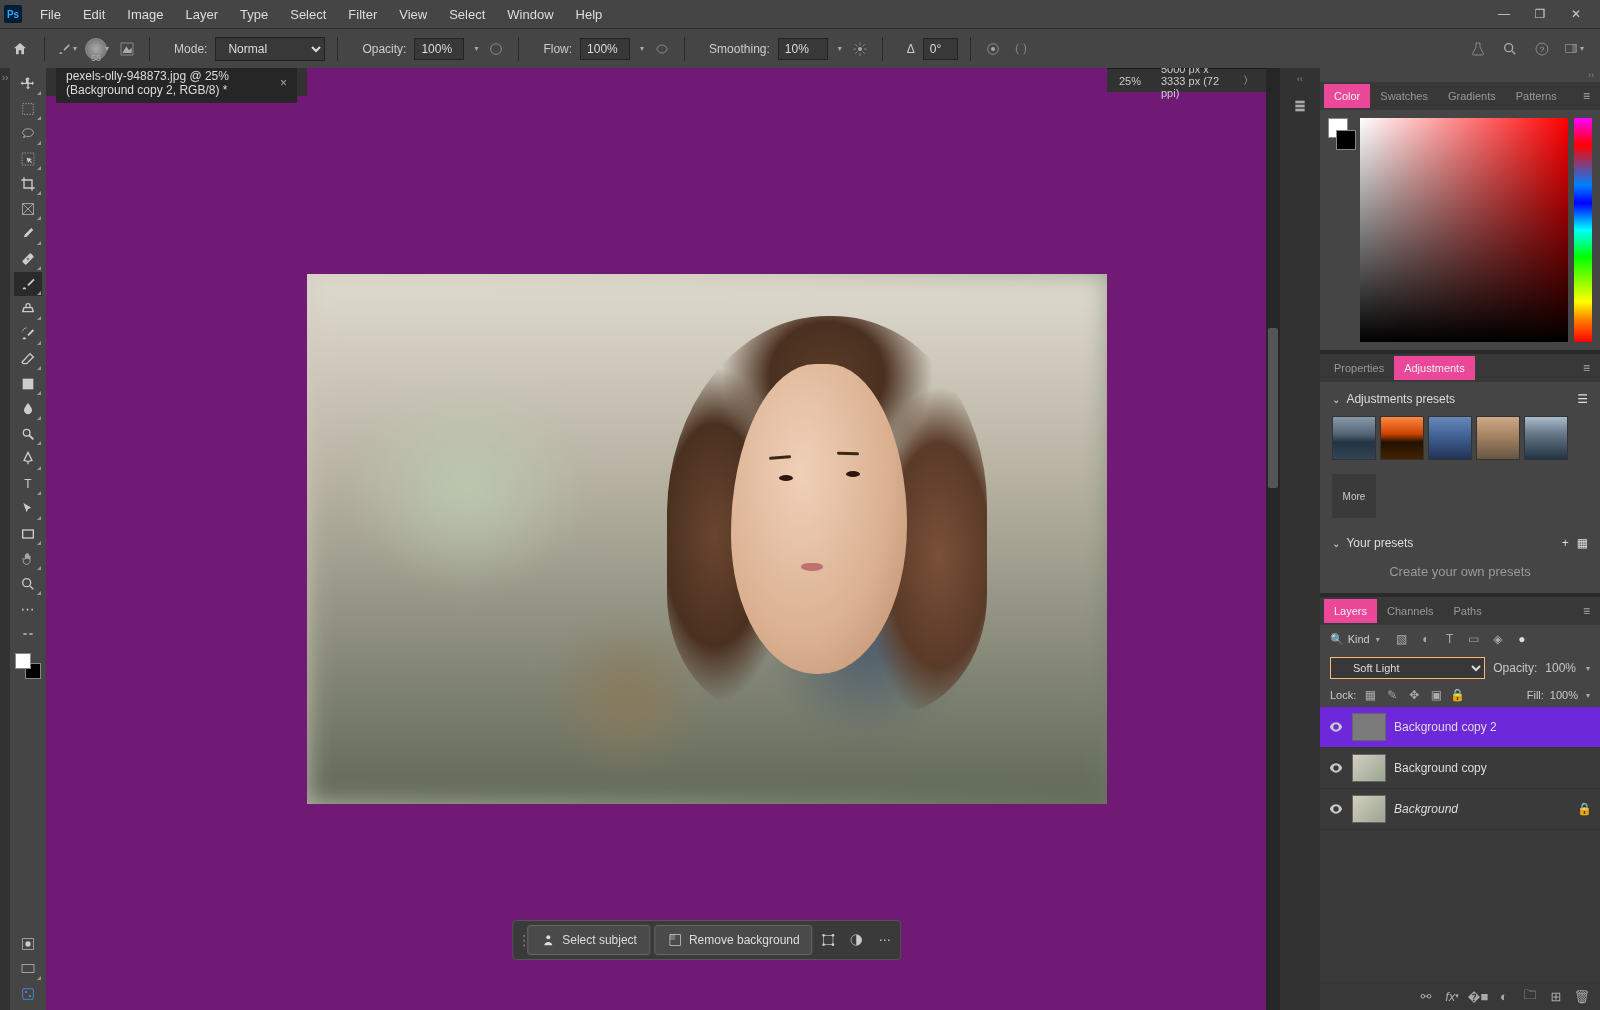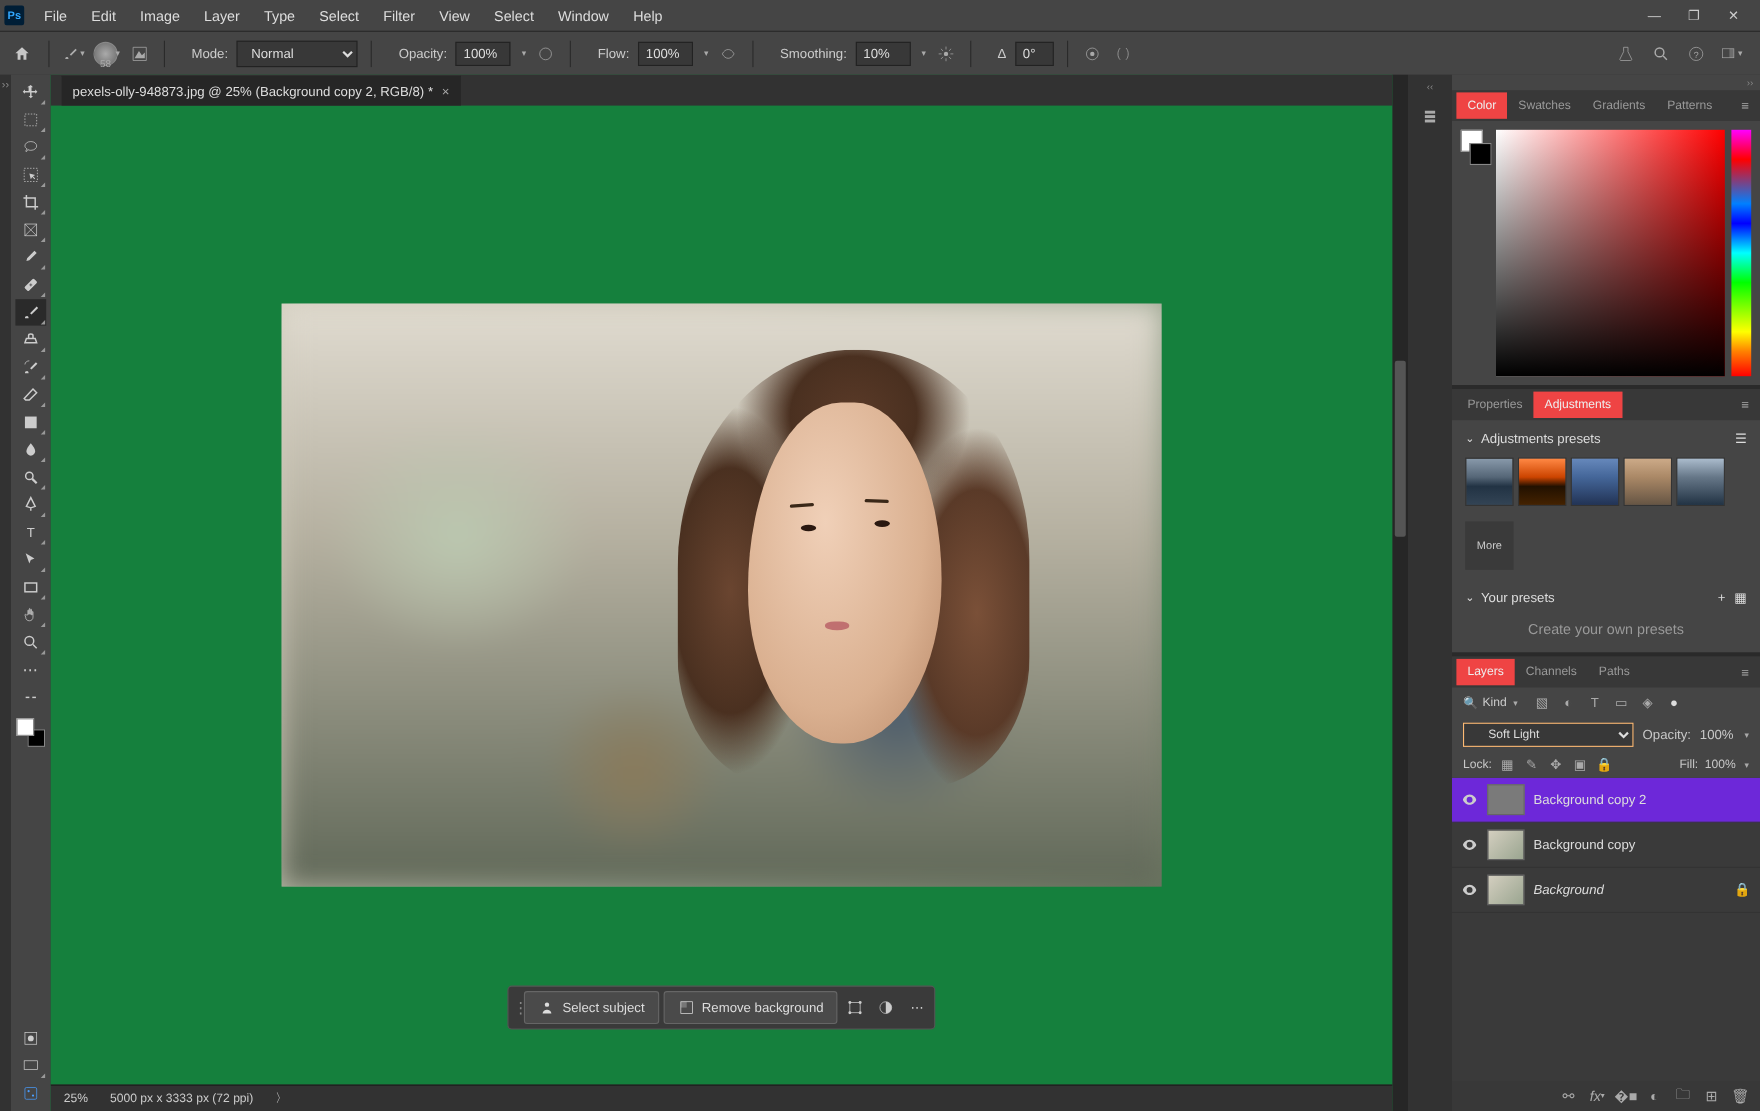--- a/index.html
+++ b/index.html
@@ -24,21 +24,21 @@
 .main{display:flex;height:calc(100% - 68px)}
 .tool-gutter{width:10px;background:#323232;display:flex;align-items:flex-start;justify-content:center;padding-top:4px;color:#888;font-size:10px}
 .toolbar{width:36px;background:#454545;display:flex;flex-direction:column;align-items:center;padding:4px 0;gap:1px}
 .tool{width:28px;height:24px;display:flex;align-items:center;justify-content:center;cursor:pointer;color:#ccc;position:relative}
 .tool.active{background:#2a2a2a}
 .tool-corner{position:absolute;bottom:1px;right:1px;width:0;height:0;border-style:solid;border-width:0 0 4px 4px;border-color:transparent transparent #999 transparent}
 .ellipsis{letter-spacing:1px;font-size:14px}
 .color-swatches{margin-top:6px;position:relative;width:26px;height:26px}
 .swatch-fg{position:absolute;top:0;left:0;width:16px;height:16px;background:#fff;border:1px solid #888}
 .swatch-bg{position:absolute;bottom:0;right:0;width:16px;height:16px;background:#000;border:1px solid #888}
-.canvas-area{flex:1;background:#15803d;display:flex;flex-direction:column;position:relative;overflow:hidden}
+.canvas-area{flex:1;background:#701a75;display:flex;flex-direction:row;position:relative;overflow:hidden}
 .doc-tabs{height:28px;background:#323232;display:flex;align-items:center;padding:0 10px}
 .doc-tab{background:#262626;padding:6px 10px;font-size:12px;color:#ddd;display:flex;align-items:center;gap:8px;border-top:1px solid #262626}
 .close-x{color:#aaa;font-size:12px;cursor:pointer}
 .canvas-wrap{flex:1;display:flex;align-items:center;justify-content:center;position:relative}
 .photo{width:800px;height:530px;background:linear-gradient(135deg,#d4cfc0 0%,#c8c3b2 30%,#9aa590 60%,#6b7560 100%);position:relative;overflow:hidden}
 .blur-bg{position:absolute;inset:0;background:radial-gradient(ellipse 30% 40% at 20% 40%,#bbc8b0 0%,transparent 50%),radial-gradient(ellipse 25% 35% at 70% 70%,#4a5a6a 0%,transparent 50%),radial-gradient(ellipse 20% 30% at 40% 80%,#8a7a5a 0%,transparent 50%),linear-gradient(180deg,#e0dbd0 0%,#b5b0a0 40%,#606858 100%);filter:blur(12px)}
 .face{position:absolute;left:45%;top:8%;width:40%;height:75%}
 .face-shape{position:absolute;width:55%;height:78%;left:20%;top:12%;background:radial-gradient(ellipse at 40% 35%,#f0d0b8 0%,#dab090 60%,#b88868 100%);border-radius:48% 45% 50% 48%/55% 52% 48% 45%}
 .hair{position:absolute;width:100%;height:100%;background:radial-gradient(ellipse 60% 45% at 50% 15%,#5a3a28 0%,#4a3020 30%,transparent 55%),radial-gradient(ellipse 40% 70% at 15% 55%,#6a4530 0%,#4a3020 40%,transparent 60%),radial-gradient(ellipse 40% 70% at 85% 60%,#7a5038 0%,#5a3a28 40%,transparent 60%);border-radius:50% 48% 30% 30%}
 .eye{position:absolute;width:14px;height:6px;background:#2a1810;border-radius:50%}
@@ -51,21 +51,21 @@
 .context-bar{position:absolute;bottom:50px;left:50%;transform:translateX(-50%);background:#3a3a3a;border:1px solid #555;border-radius:4px;display:flex;align-items:center;padding:4px;gap:4px}
 .ctx-handle{width:6px;height:24px;display:flex;align-items:center;color:#888;font-size:14px}
 .ctx-btn{background:#4a4a4a;border:1px solid #666;padding:6px 12px;border-radius:3px;display:flex;align-items:center;gap:6px;cursor:pointer;color:#ddd;font-size:12px}
 .ctx-icon{width:24px;height:24px;display:flex;align-items:center;justify-content:center;cursor:pointer;color:#ccc}
 .status-bar{height:24px;background:#323232;display:flex;align-items:center;padding:0 12px;gap:20px;font-size:11px;color:#ccc;border-top:1px solid #1a1a1a}
 .panels{width:280px;background:#454545;display:flex;flex-direction:column}
 .panel-collapse{width:40px;background:#323232;display:flex;flex-direction:column;align-items:center;padding:6px 0;gap:8px}
 .collapse-icon{width:28px;height:28px;display:flex;align-items:center;justify-content:center;cursor:pointer;color:#aaa}
 .panel-tabs{display:flex;background:#383838;height:28px;align-items:center;padding:0 4px}
 .panel-tab{padding:6px 10px;font-size:11px;color:#999;cursor:pointer}
-.panel-tab.active{color:#eee;background:#ef4444}
+.panel-tab.active{color:#eee;background:#ec4899}
 .panel-menu{margin-left:auto;padding:4px 6px;cursor:pointer;color:#aaa}
 .color-panel{padding:8px;display:flex;gap:6px;height:240px}
 .color-swatch-big{width:26px;height:auto;display:flex;flex-direction:column;gap:2px}
 .csb{width:20px;height:20px;border:1px solid #888}
 .csb.white{background:#fff}
 .csb.black{background:#000;margin-top:-10px;margin-left:8px}
 .color-field{flex:1;background:linear-gradient(to bottom,rgba(0,0,0,0),#000),linear-gradient(to right,#fff,#ff0000);position:relative}
 .hue-slider{width:18px;background:linear-gradient(to bottom,#ff00ff 0%,#ff0000 12%,#0080ff 30%,#0000ff 38%,#00ffff 50%,#00ff00 62%,#80ff00 72%,#ffff00 82%,#ff8000 90%,#ff0000 100%)}
 .adj-panel{padding:10px 12px;display:flex;flex-direction:column;gap:10px;flex:0 0 auto}
 .adj-header{display:flex;align-items:center;gap:6px;font-size:12px;color:#ddd}

